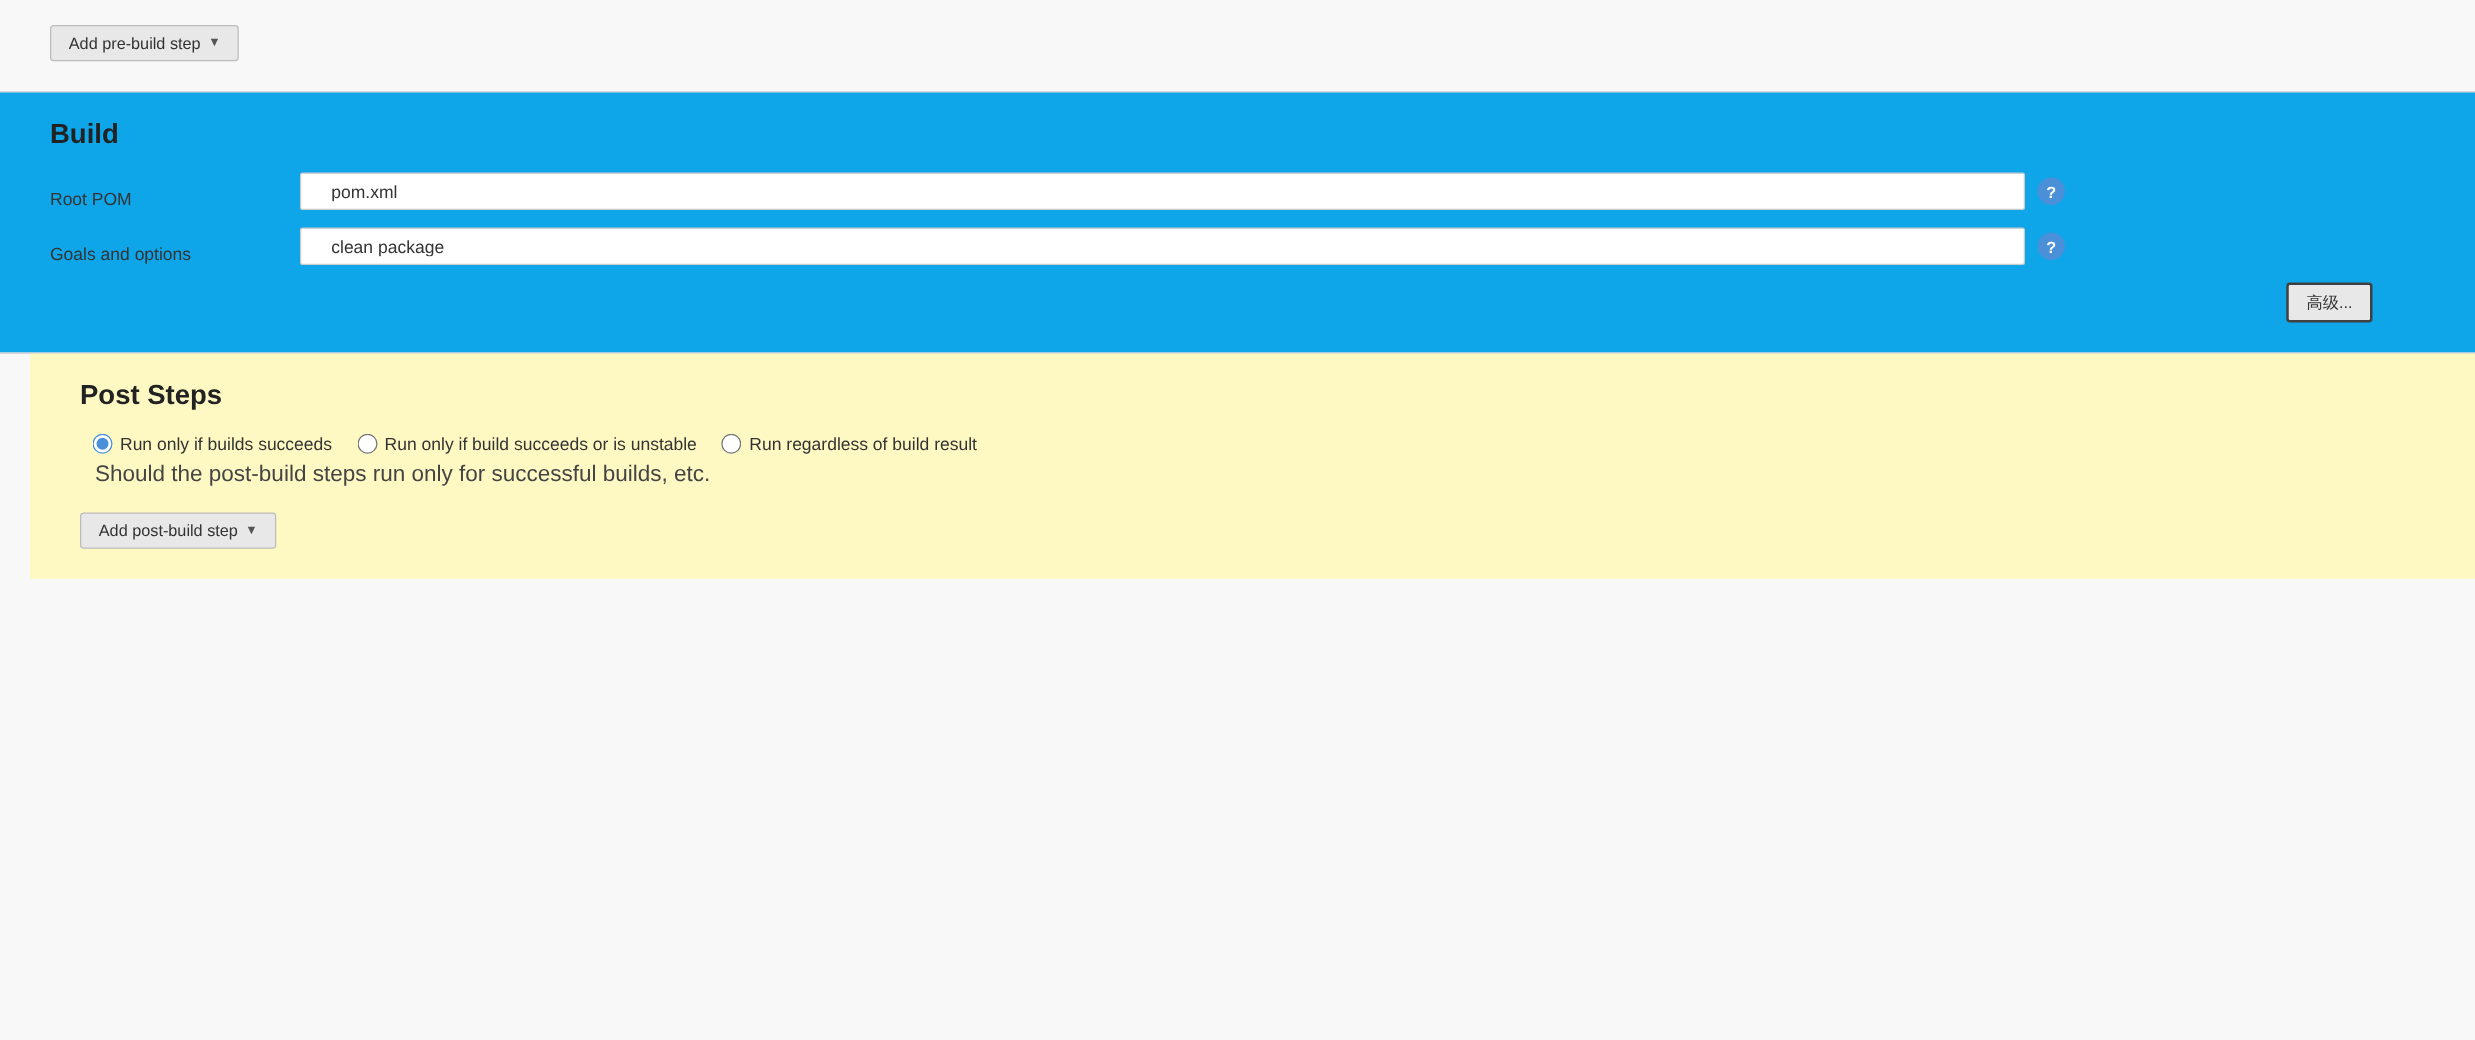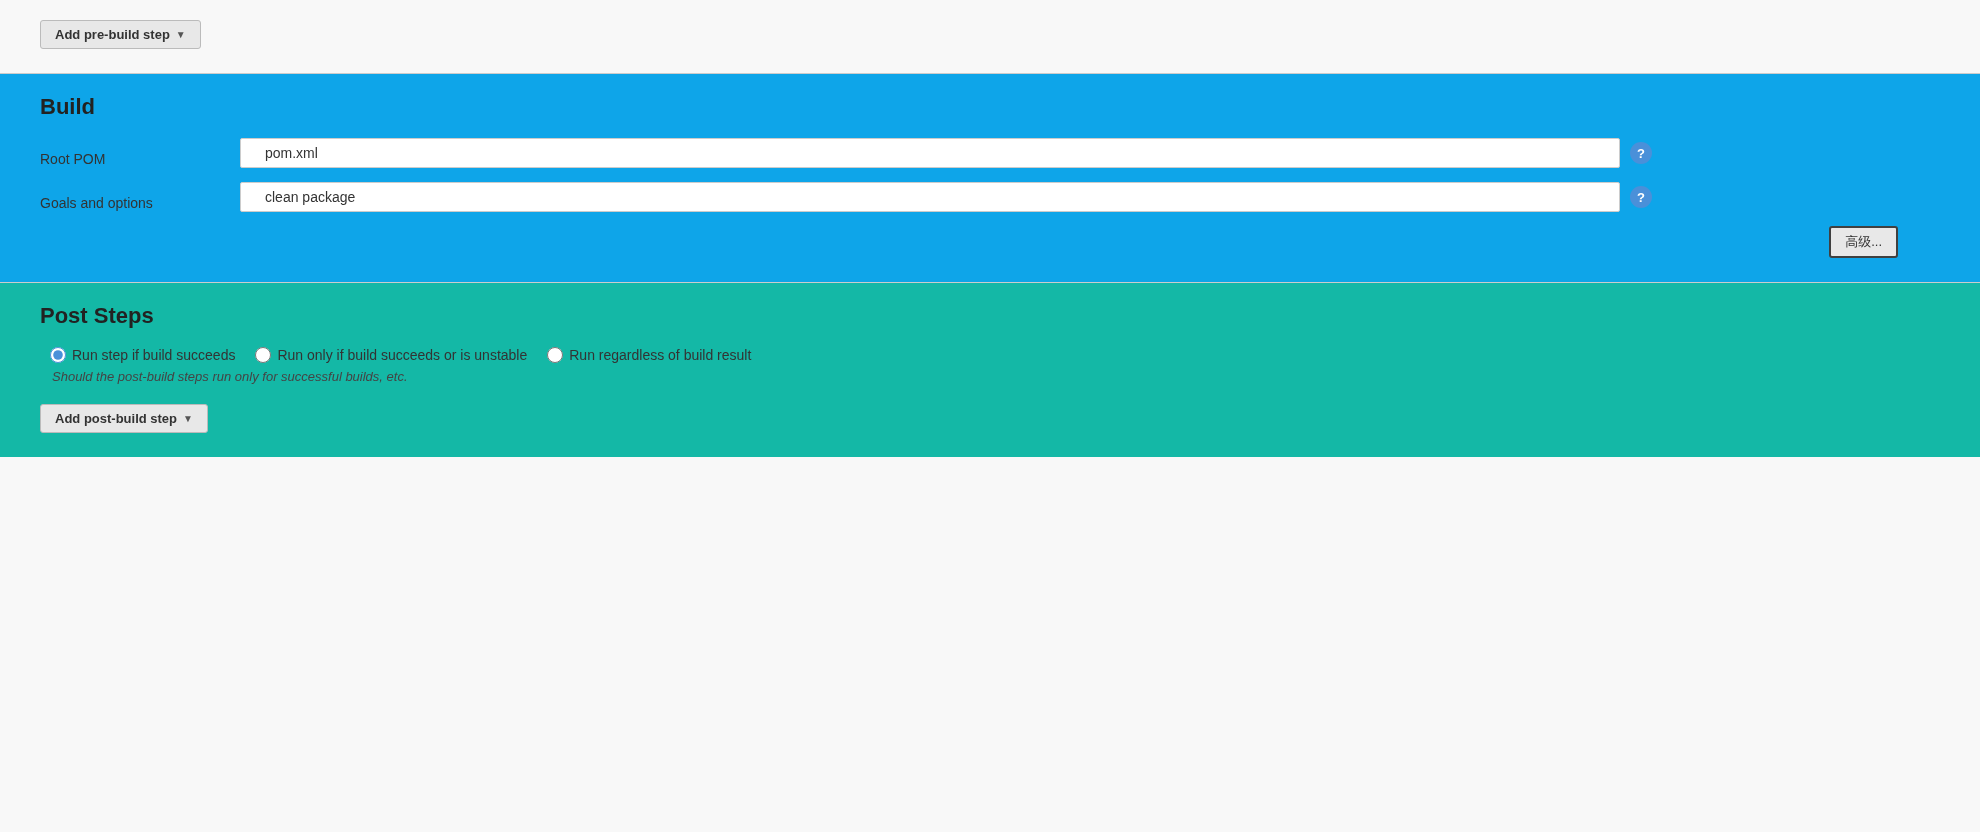--- a/index.html
+++ b/index.html
@@ -43,21 +43,21 @@
     .add-step-btn {
       display: inline-flex;
       align-items: center;
       gap: 6px;
       padding: 6px 14px;
       background: #e8e8e8;
       border: 1px solid #bbb;
       border-radius: 3px;
       cursor: pointer;
       font-size: 13px;
-      font-weight: bold;
+      font-weight: normal;
       color: #333;
     }
 
     .dropdown-arrow {
       font-size: 10px;
       color: #555;
     }
 
     .build-section {
       background: #0ea5e9;
@@ -127,22 +127,23 @@
       padding: 5px 14px;
       background: #e8e8e8;
       border: 2px solid #404040;
       border-radius: 3px;
       cursor: pointer;
       font-size: 13px;
       color: #333;
     }
 
     .post-steps-section {
-      background: #14b8a6;
+      background: #fef9c3;
       padding: 20px 40px 24px 40px;
+      margin-left: 24px;
     }
 
     .radio-group {
       display: flex;
       align-items: center;
       gap: 20px;
       margin-left: 10px;
       margin-top: 8px;
       flex-wrap: wrap;
     }
@@ -162,23 +163,22 @@
     }
 
     .radio-label {
       font-size: 14px;
       color: #333;
     }
 
     .radio-description {
       margin-left: 12px;
       margin-top: 6px;
-      font-size: 13px;
+      font-size: 18px;
       color: #444;
-      font-style: italic;
     }
 
     .post-steps-content {
       padding-left: 0;
     }
   </style>
 </head>
 <body>
 
 <div class="main-container">
@@ -218,21 +218,21 @@
 
   <hr class="section-divider">
 
   <div class="post-steps-section">
     <h2 class="section-title">Post Steps</h2>
 
     <div class="post-steps-content">
       <div class="radio-group">
         <label class="radio-option">
           <input type="radio" name="post-step-condition" id="run-success" checked="" style="">
-          <span class="radio-label">Run step if build succeeds</span>
+          <span class="radio-label">Run only if builds succeeds</span>
         </label>
         <label class="radio-option">
           <input type="radio" name="post-step-condition" id="run-unstable" style="">
           <span class="radio-label">Run only if build succeeds or is unstable</span>
         </label>
         <label class="radio-option">
           <input type="radio" name="post-step-condition" id="run-always" style="">
           <span class="radio-label">Run regardless of build result</span>
         </label>
       </div>

